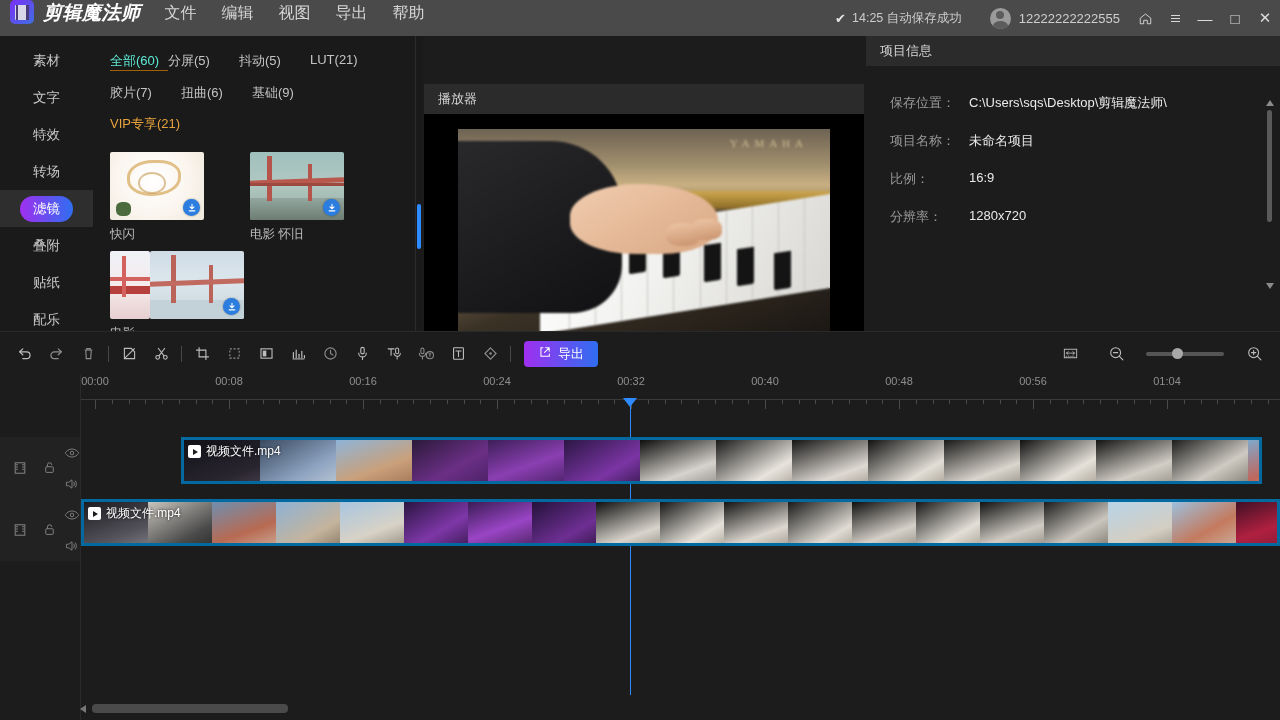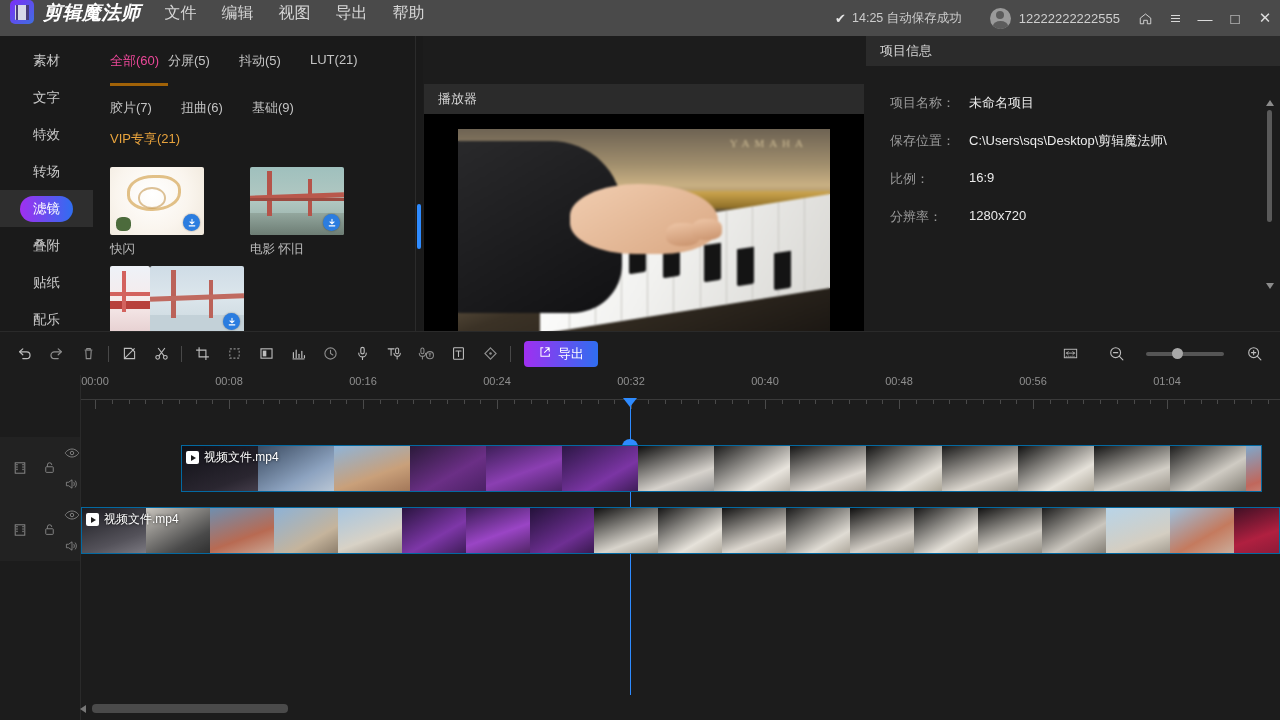--- a/index.html
+++ b/index.html
@@ -69,21 +69,21 @@
   .filterpanel {
     position: absolute; left: 93px; top: 36px; width: 330px; height: 295px;
     background: #1a1a1a; overflow: hidden;
   }
   .cat-rows { padding: 16px 0 0 17px; }
   .cat-row { display: flex; gap: 0px; margin-bottom: 13px; }
   .cat {
     font-size: 13px; color: #c4c4c4; cursor: default; white-space: nowrap;
   }
   .cat-row .cat { width: 71px; }
-  .cat.active { color: #ec4899; border-bottom: 3px solid #a16207; padding-bottom: 13px; width: 58px !important; }
+  .cat.active { color: #5eead4; border-bottom: 1px solid #a16207; padding-bottom: 0; width: 58px !important; }
   .cat.vip { color: #e8a33d; }
   .thumb-grid { position: relative; padding: 6px 0 0 17px; display: flex; flex-wrap: wrap; gap: 0; }
   .thumb-cell { width: 140px; margin-bottom: 8px; }
   .thumb {
     position: relative; width: 94px; height: 68px; border-radius: 2px; overflow: hidden;
   }
   .dl-badge {
     position: absolute; right: 4px; bottom: 4px; width: 17px; height: 17px; border-radius: 50%;
     background: #2b7de0; display: flex; align-items: center; justify-content: center;
     box-shadow: 0 0 2px rgba(0,0,0,0.4);
@@ -196,21 +196,21 @@
   .ph-line { position: absolute; left: 0; top: 8px; width: 1px; height: 289px; background: #2e8bff; }
   .ph-cut { position: absolute; left: -8px; top: 41px; width: 16px; height: 22px; background: #2e8bff; border-radius: 8px; display:flex;align-items:center;justify-content:center;}
   .ph-cut svg { width: 10px; height: 10px; }
 
   .track { position: absolute; left: 0; width: 1280px; height: 62px; }
   .track-head { position: absolute; left: 0; top: 0; width: 80px; height: 62px; background: #222; }
   .th-film { position: absolute; left: 12px; top: 23px; }
   .th-lock { position: absolute; left: 42px; top: 23px; }
   .th-eye { position: absolute; left: 64px; top: 8px; }
   .th-vol { position: absolute; left: 64px; top: 40px; }
-  .track-clip { position: absolute; top: 8px; height: 47px; overflow: hidden; border: 1px solid #0369a1; }
+  .track-clip { position: absolute; top: 0; height: 47px; overflow: hidden; border: 3px solid #0369a1; }
   .clip-label {
     position: absolute; left: 4px; top: 3px; display: flex; align-items: center; gap: 5px;
     font-size: 12px; color: #ffffff; z-index: 3; text-shadow: 0 0 3px rgba(0,0,0,0.9);
   }
   .clip-ic { width: 13px; height: 13px; background: #fff; border-radius: 2px; display:flex;align-items:center;justify-content:center;}
   .clip-ic i { width:0;height:0;border-left:5px solid #1c1c1c;border-top:3px solid transparent;border-bottom:3px solid transparent;margin-left:1.5px;}
   .frames { position: absolute; inset: 0; display: flex; }
   .frm { height: 62px; flex: 0 0 auto; }
 
   .hscroll { position: absolute; left: 80px; bottom: 6px; width: 1190px; height: 11px; display: flex; align-items: center; }
@@ -440,26 +440,26 @@
             </g>
           </svg>
       </div>
     </div>
   </div>
 
   <div class="projinfo">
     <div class="panel-head">项目信息</div>
     <div class="pi-body">
       <div class="pi-row">
+        <div class="pi-key">保存位置：</div>
+        <div class="pi-val">C:\Users\sqs\Desktop\剪辑魔法师\</div>
+      </div>
+      <div class="pi-row">
         <div class="pi-key">项目名称：</div>
         <div class="pi-val">未命名项目</div>
-      </div>
-      <div class="pi-row">
-        <div class="pi-key">保存位置：</div>
-        <div class="pi-val">C:\Users\sqs\Desktop\剪辑魔法师\</div>
       </div>
       <div class="pi-row">
         <div class="pi-key">比例：</div>
         <div class="pi-val">16:9</div>
       </div>
       <div class="pi-row">
         <div class="pi-key">分辨率：</div>
         <div class="pi-val">1280x720</div>
       </div>
 

